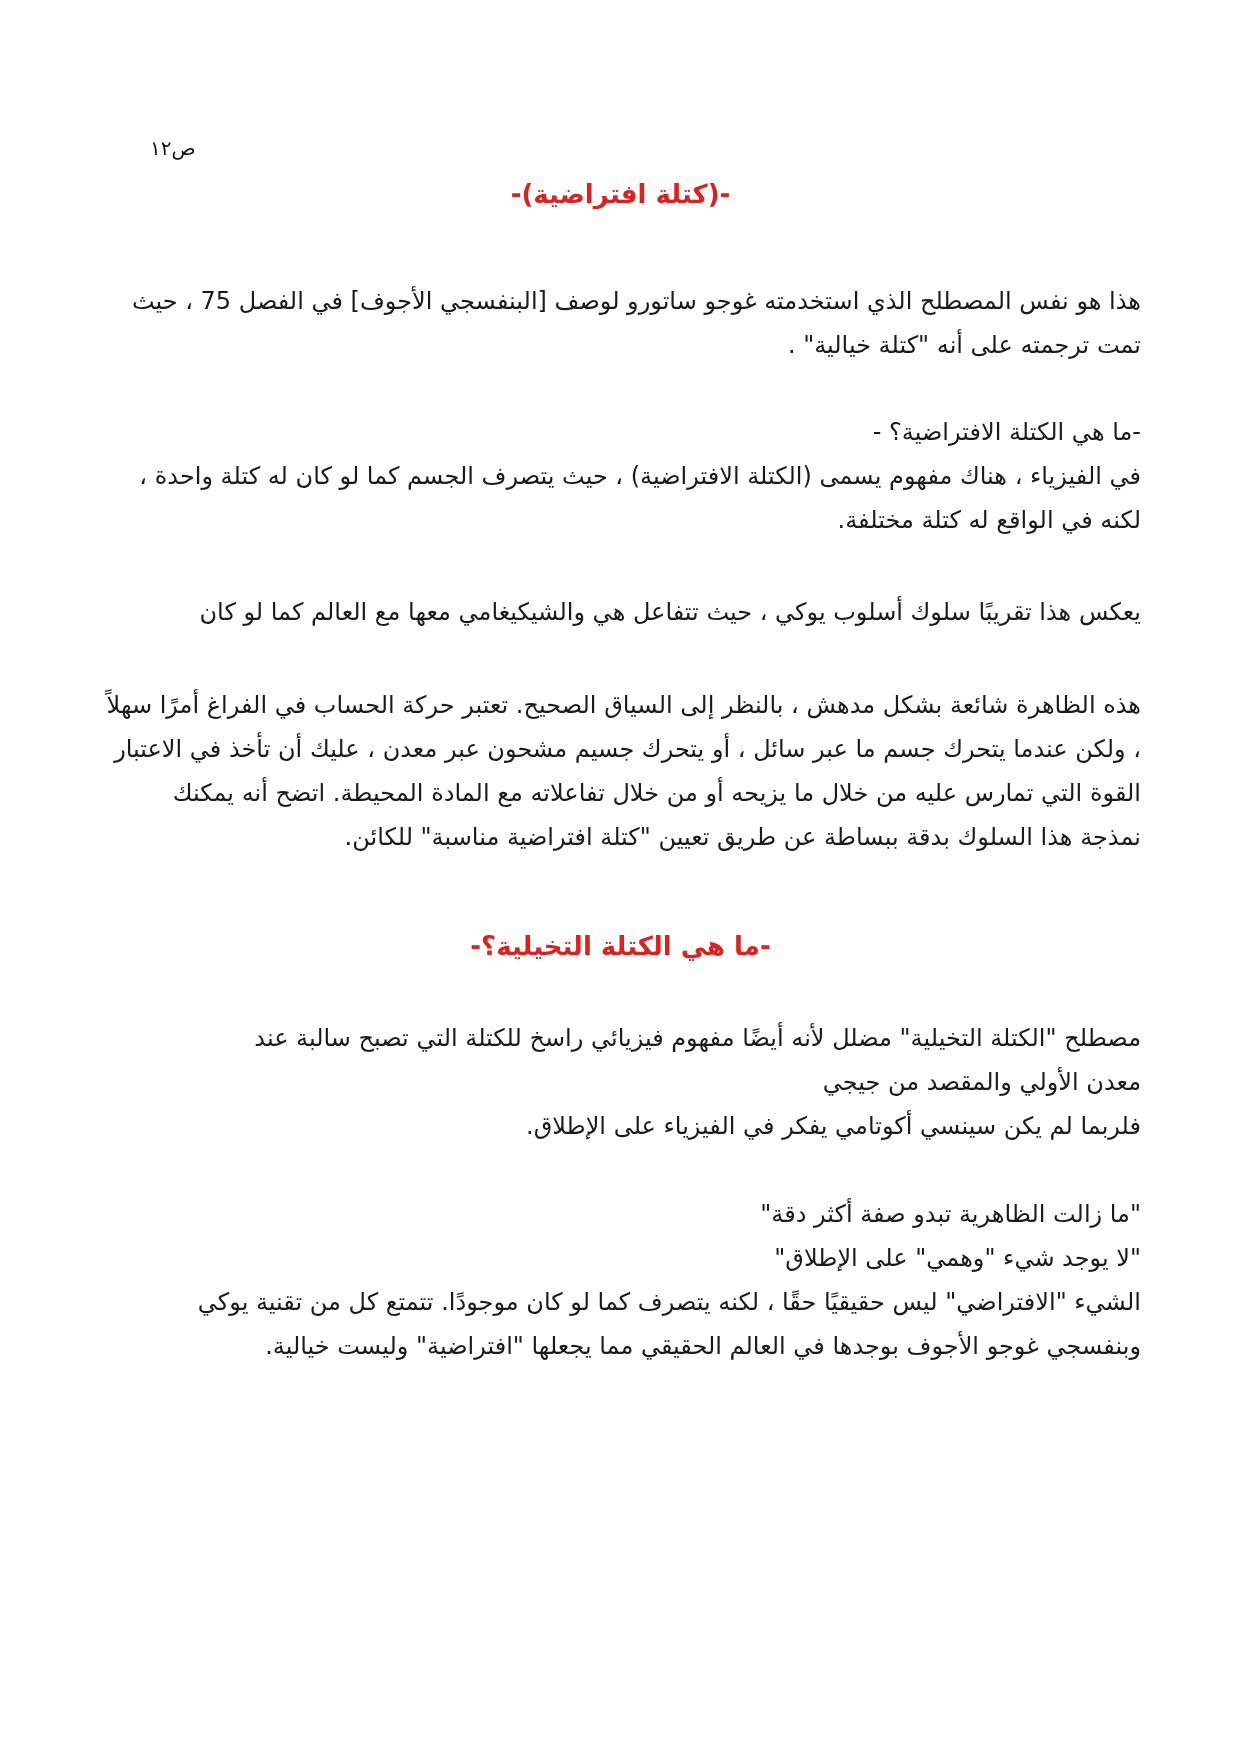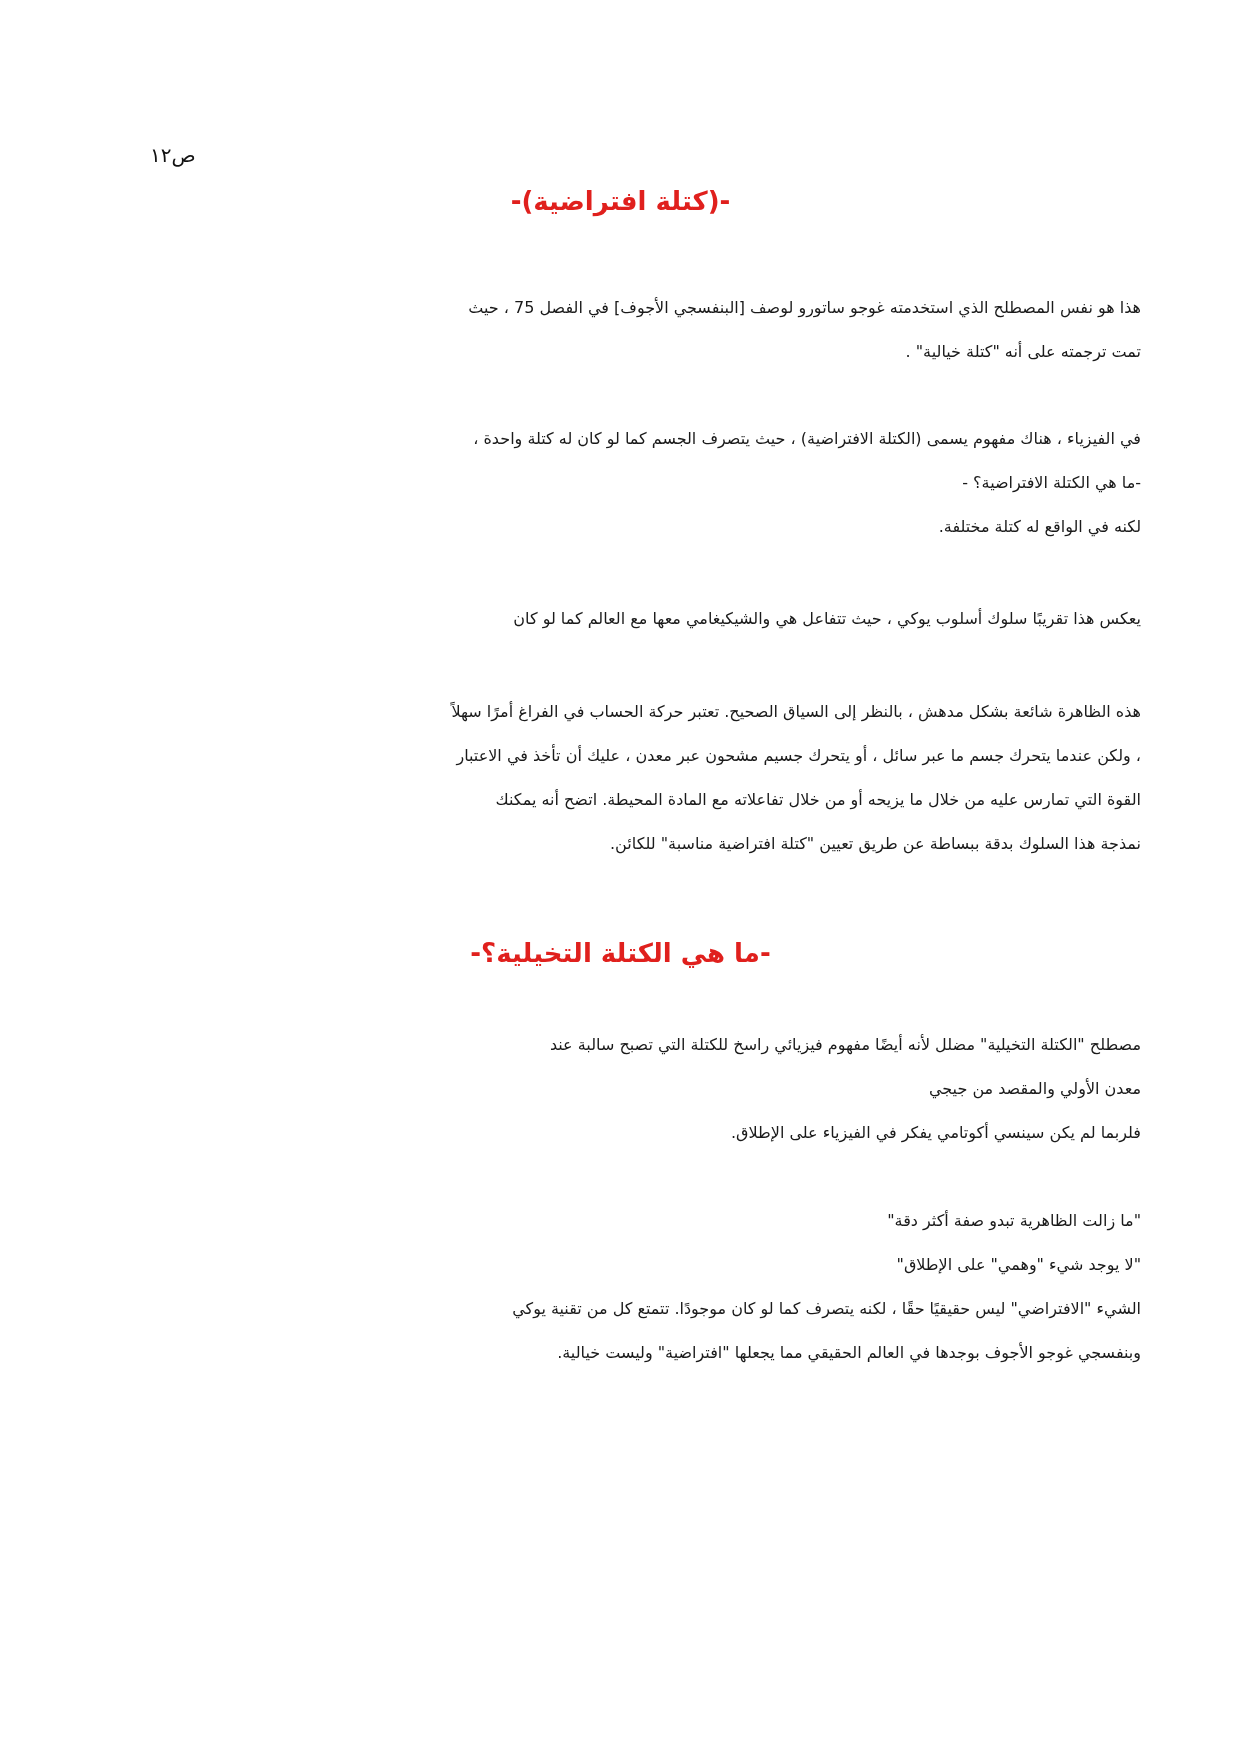--- a/index.html
+++ b/index.html
@@ -11,21 +11,21 @@
     position: relative;
     width: 1241px;
     height: 1755px;
     margin: 0 auto;
     background: #ffffff;
     overflow: hidden;
     direction: rtl;
     font-family: "DejaVu Sans", sans-serif;
     color: #1a1a1a;
     box-sizing: border-box;
-    padding: 7px 100px;
+    padding: 0 100px;
   }
   .pagenum {
     margin-top: 126px;
     margin-left: 50px;
     line-height: 44px;
     font-size: 20px;
     text-align: left;
     color: #111111;
   }
   .heading {
@@ -34,21 +34,21 @@
     font-weight: bold;
     text-align: center;
     line-height: 44px;
   }
   .red { color: #e0201d; }
   .heading1 { margin-top: 2px; }
   .heading2 { margin-top: 65px; }
   .para { margin: 0; }
   .line {
     line-height: 44px;
-    font-size: 16px;
+    font-size: 24px;
     text-align: right;
     white-space: nowrap;
   }
   .p1 { margin-top: 63px; }
   .subblock { margin-top: 43px; }
   .p3 { margin-top: 48px; }
   .p4 { margin-top: 49px; }
   .p5 { margin-top: 48px; }
   .p6 { margin-top: 44px; }
 </style>
@@ -60,22 +60,22 @@
   <div class="pagenum">ص١٢</div>
 
   <div class="heading red heading1">-(كتلة افتراضية)-</div>
 
   <div class="para p1">
     <div class="line">هذا هو نفس المصطلح الذي استخدمته غوجو ساتورو لوصف [البنفسجي الأجوف] في الفصل 75 ، حيث</div>
     <div class="line">تمت ترجمته على أنه "كتلة خيالية" .</div>
   </div>
 
   <div class="para subblock">
+    <div class="line">-ما هي الكتلة الافتراضية؟ -</div>
     <div class="line">في الفيزياء ، هناك مفهوم يسمى (الكتلة الافتراضية) ، حيث يتصرف الجسم كما لو كان له كتلة واحدة ،</div>
-    <div class="line">-ما هي الكتلة الافتراضية؟ -</div>
     <div class="line">لكنه في الواقع له كتلة مختلفة.</div>
   </div>
 
   <div class="para p3">
     <div class="line">يعكس هذا تقريبًا سلوك أسلوب يوكي ، حيث تتفاعل هي والشيكيغامي معها مع العالم كما لو كان</div>
   </div>
 
   <div class="para p4">
     <div class="line">هذه الظاهرة شائعة بشكل مدهش ، بالنظر إلى السياق الصحيح.  تعتبر حركة الحساب في الفراغ أمرًا سهلاً</div>
     <div class="line">، ولكن عندما يتحرك جسم ما عبر سائل ، أو يتحرك جسيم مشحون عبر معدن ، عليك أن تأخذ في الاعتبار</div>

